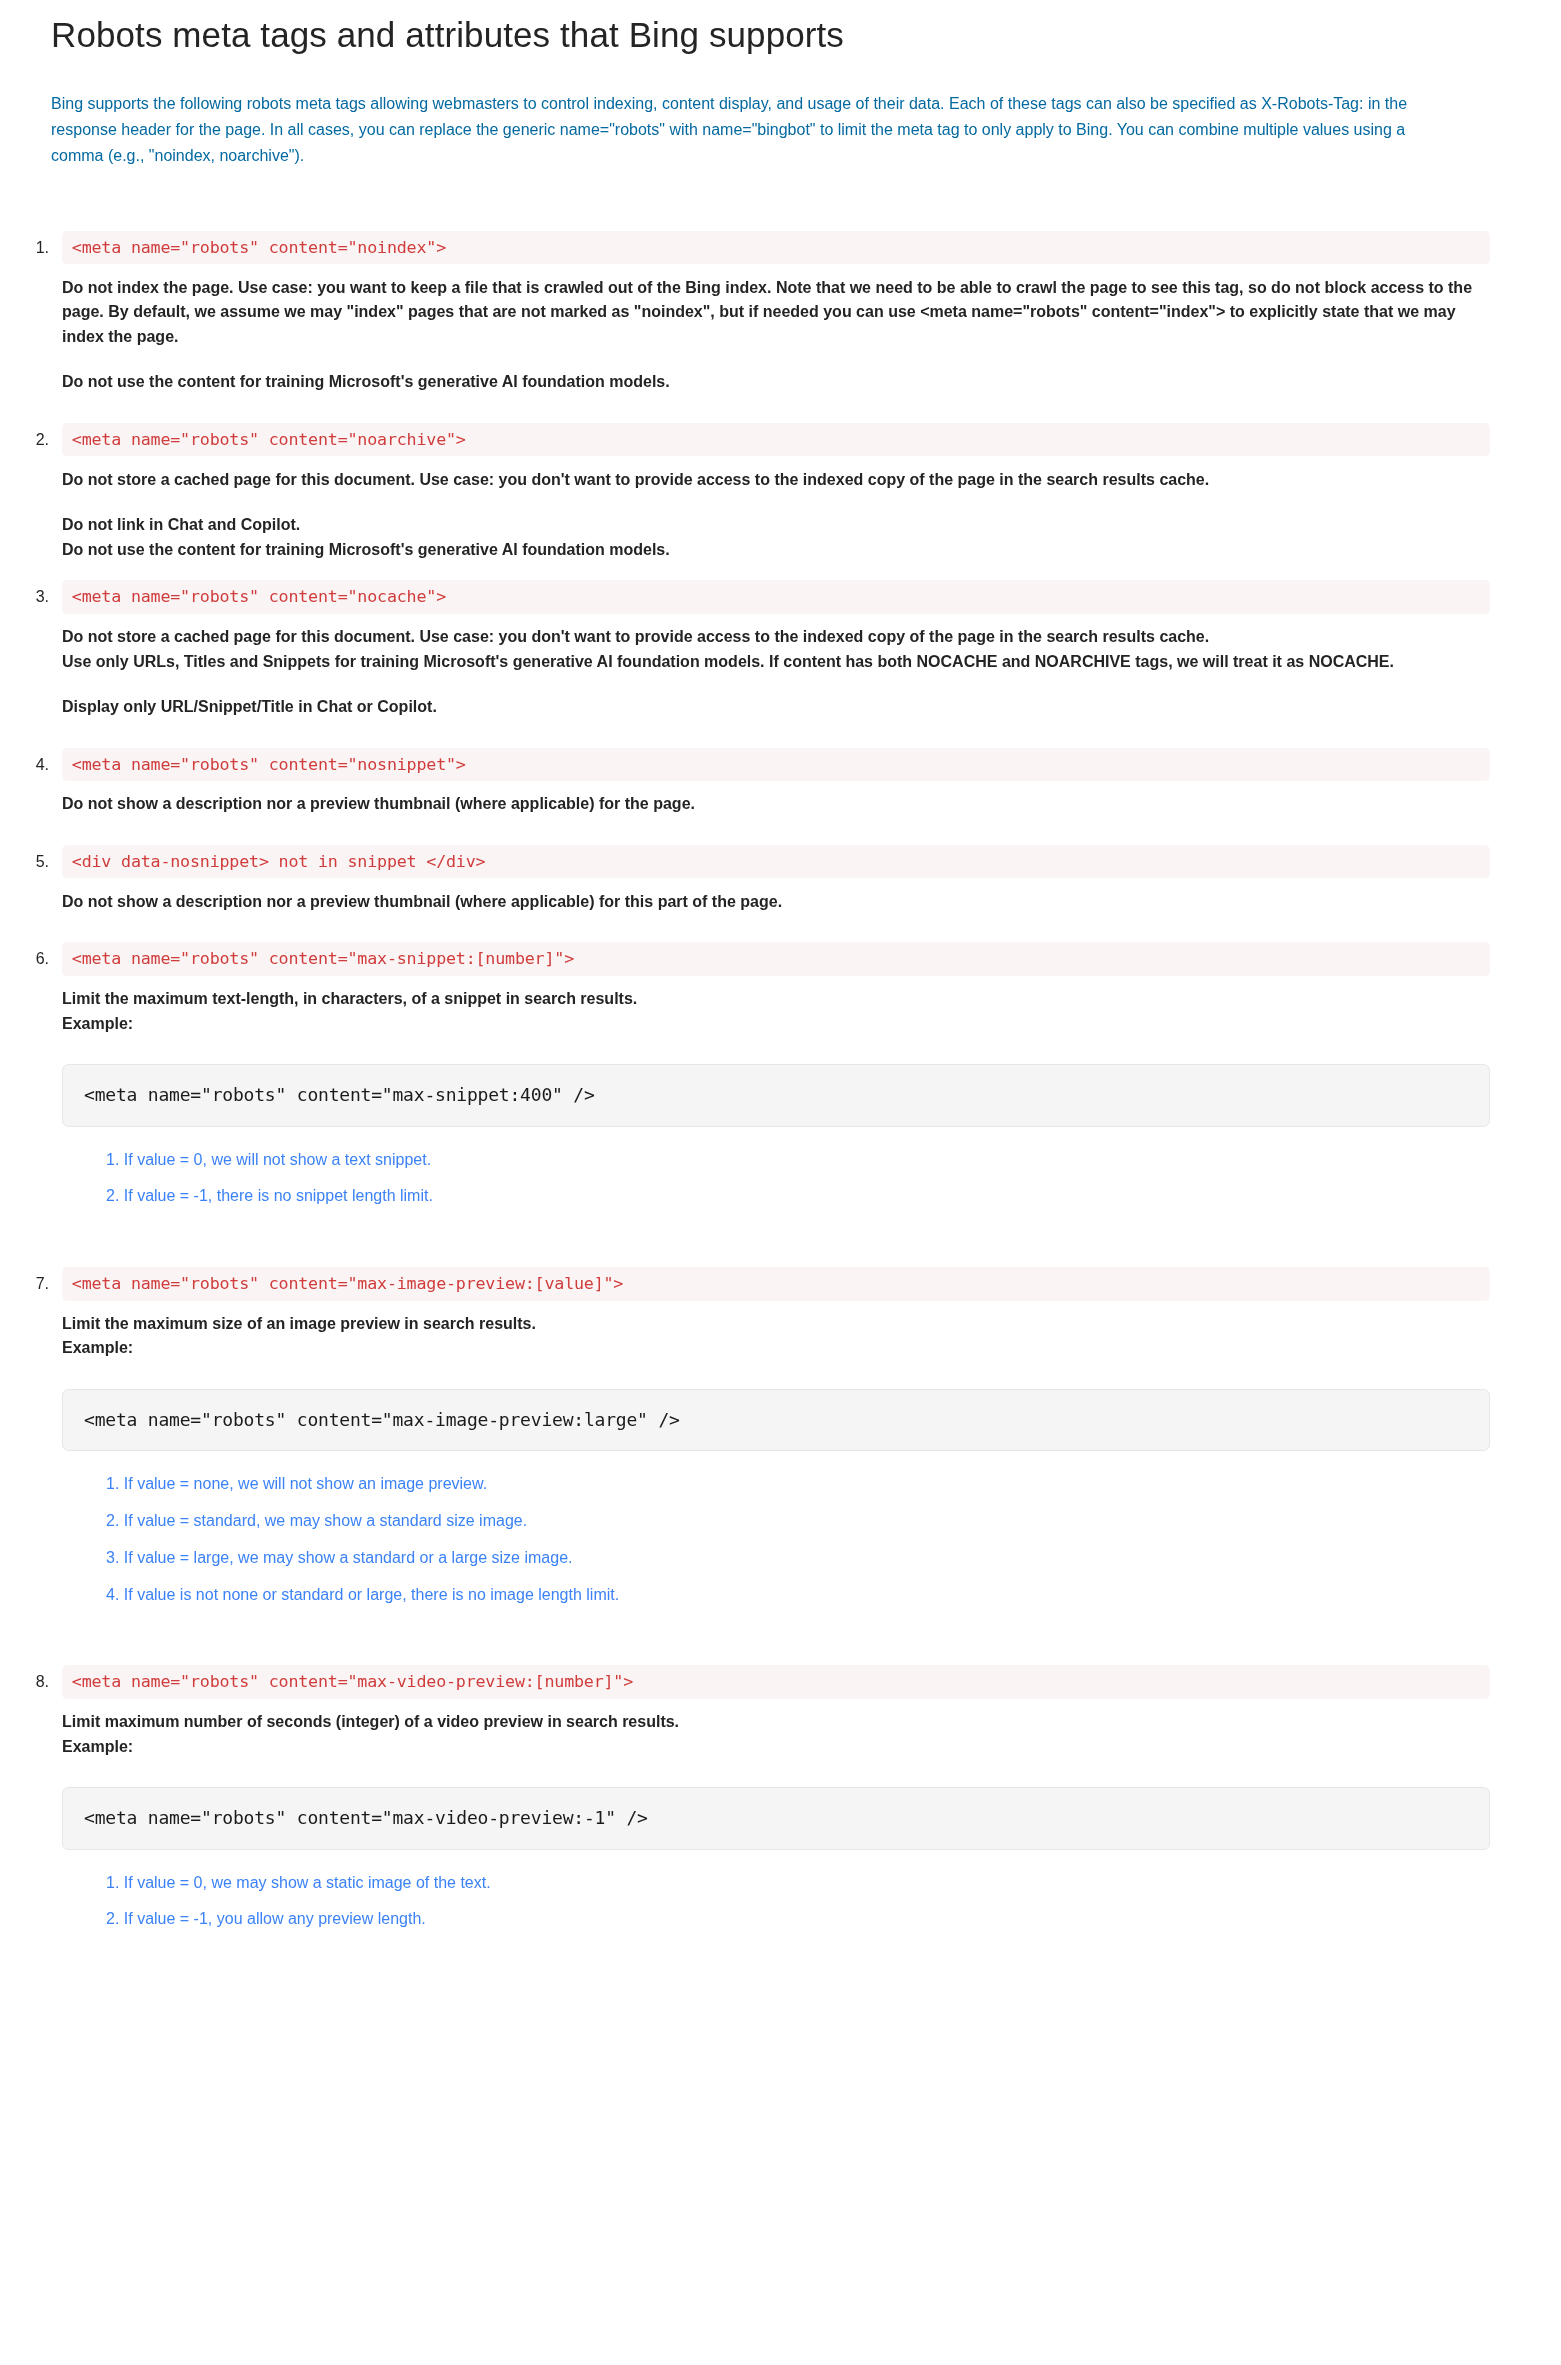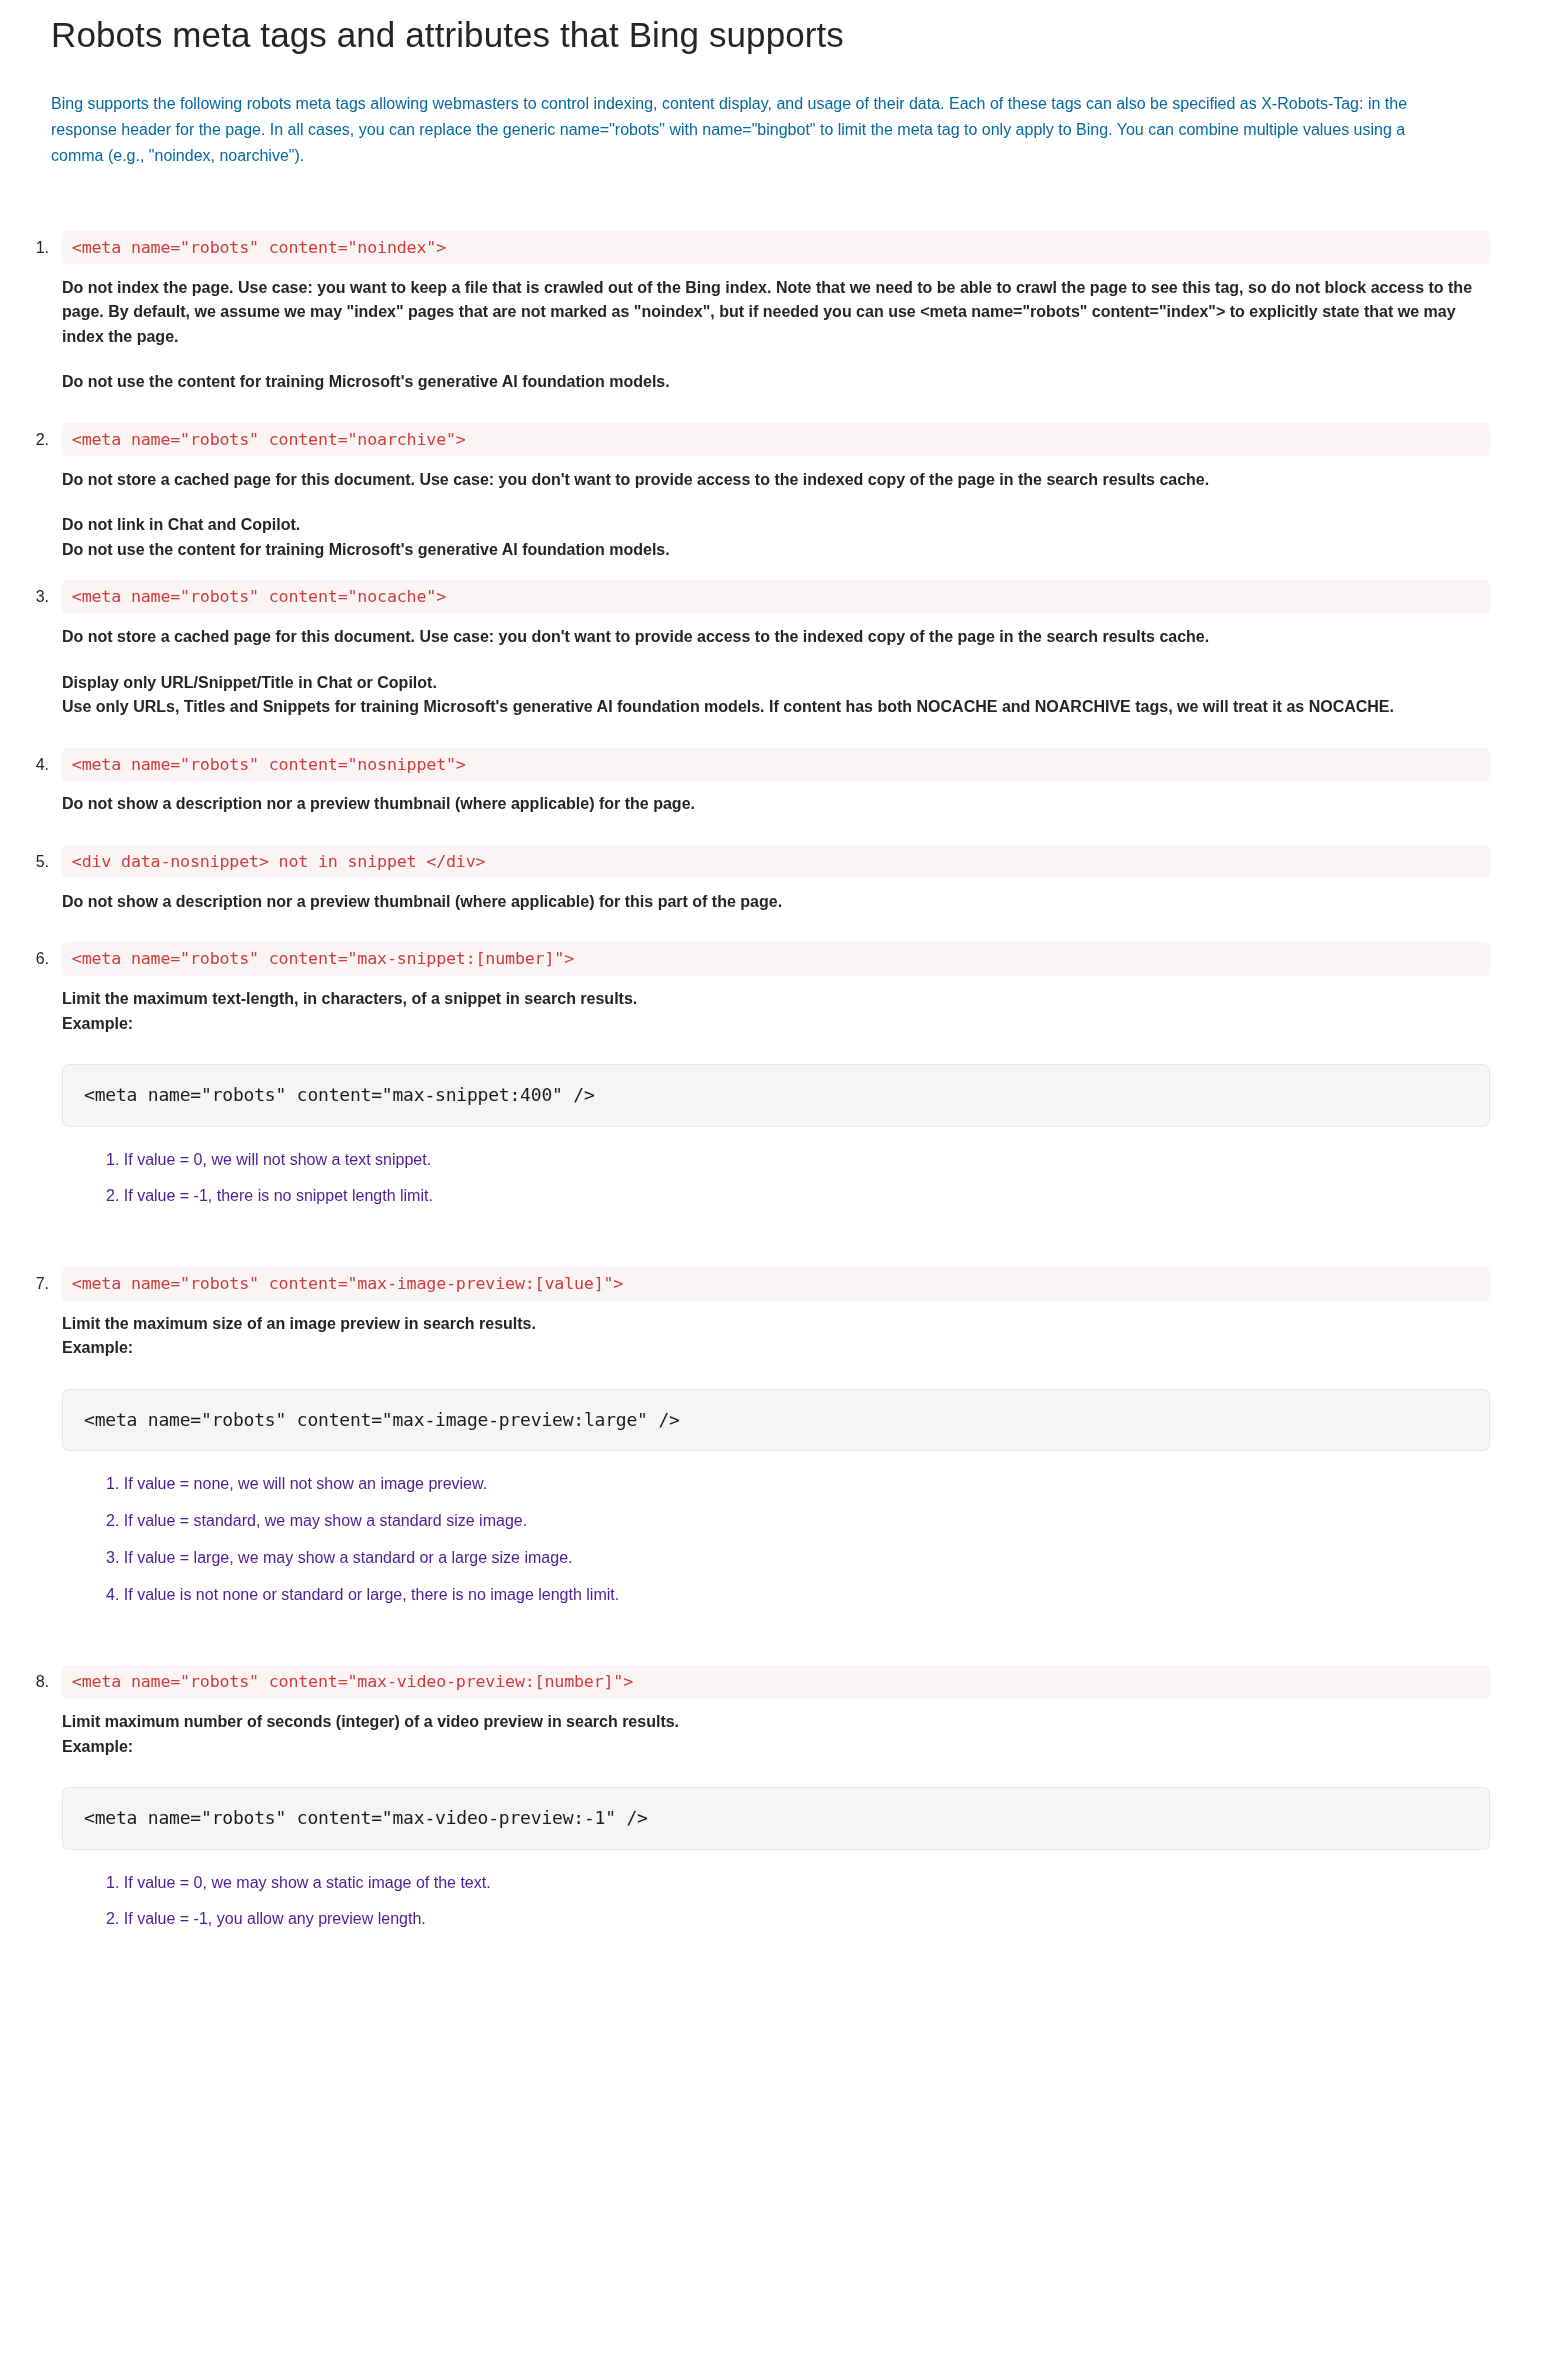--- a/index.html
+++ b/index.html
@@ -119,21 +119,21 @@
   ol.sublist {
     list-style: none;
     margin: 0;
     padding: 21px 0 0 44px;
     counter-reset: subitem;
   }
   ol.sublist > li {
     counter-increment: subitem;
     font-size: 16px;
     line-height: 24.5px;
-    color: #4c1d95;
+    color: #3b82f6;
     padding: 0 0 12.2px 0;
   }
   ol.sublist > li > .subtext::before {
     content: counter(subitem) ". ";
   }
 
   
   .li-gap-sm { height: 18px; }
   .li-gap-md { height: 28px; }
   .li-gap-lg { height: 46px; }
@@ -170,22 +170,22 @@
         <p class="desc tight">Do not use the content for training Microsoft's generative AI foundation models.</p>
       </div>
     </li>
 
     <li>
       <div class="li-gap-sm"></div>
       <span class="marker"></span>
       <div class="li-body">
         <div class="code-banner">&lt;meta name="robots" content="nocache"&gt;</div>
         <p class="desc">Do not store a cached page for this document. Use case: you don't want to provide access to the indexed copy of the page in the search results cache.</p>
+        <p class="desc tight">Use only URLs, Titles and Snippets for training Microsoft's generative AI foundation models. If content has both NOCACHE and NOARCHIVE tags, we will treat it as NOCACHE.</p>
         <p class="desc gap">Display only URL/Snippet/Title in Chat or Copilot.</p>
-        <p class="desc tight">Use only URLs, Titles and Snippets for training Microsoft's generative AI foundation models. If content has both NOCACHE and NOARCHIVE tags, we will treat it as NOCACHE.</p>
       </div>
     </li>
 
     <li>
       <div class="li-gap-md"></div>
       <span class="marker"></span>
       <div class="li-body">
         <div class="code-banner">&lt;meta name="robots" content="nosnippet"&gt;</div>
         <p class="desc">Do not show a description nor a preview thumbnail (where applicable) for the page.</p>
       </div>

